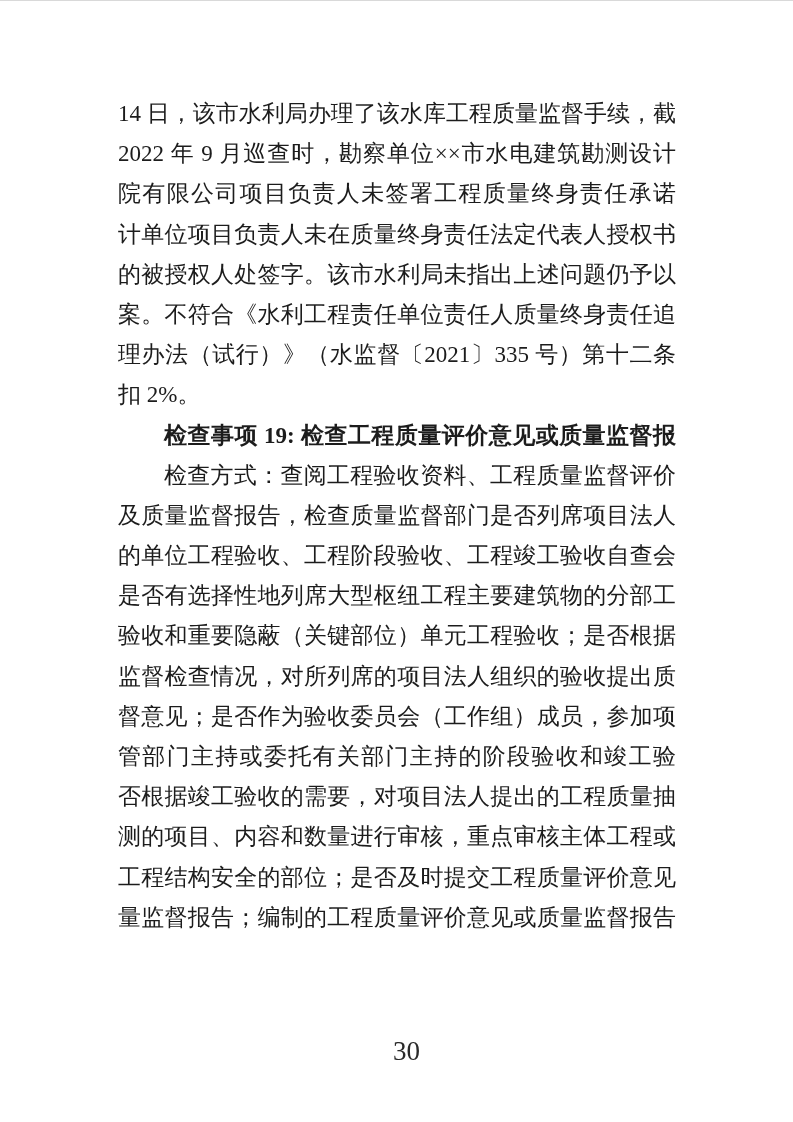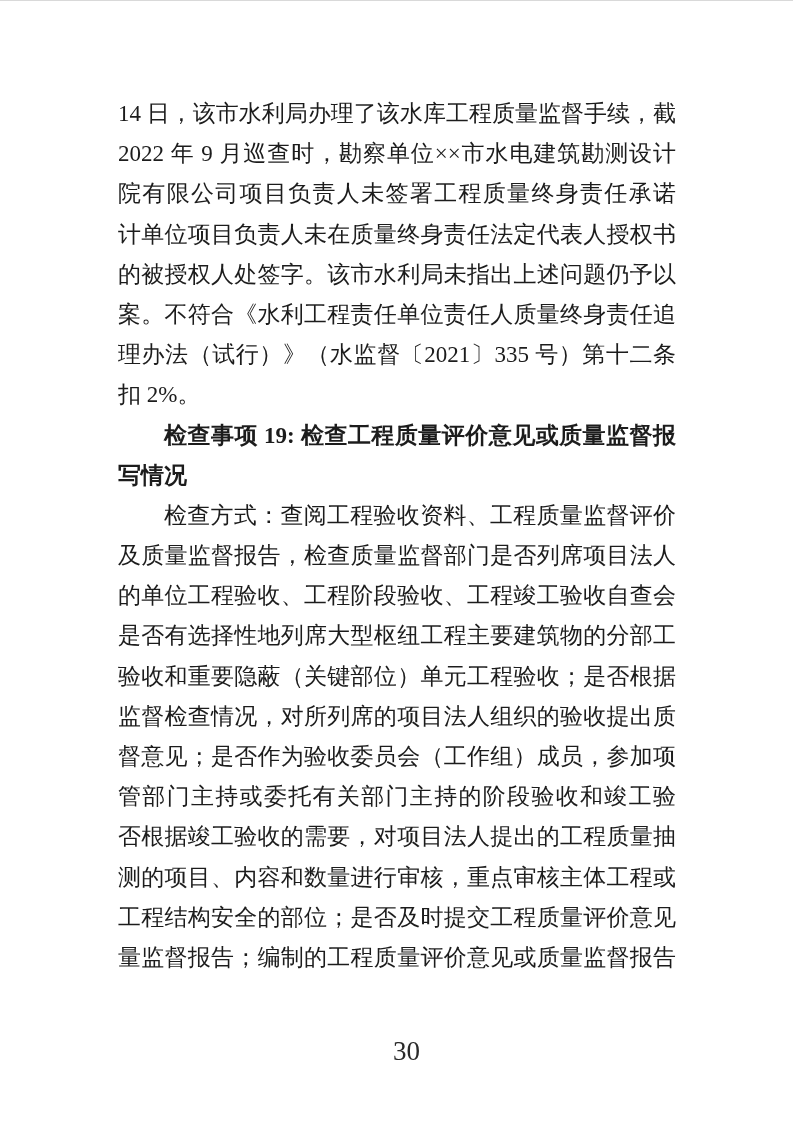--- a/index.html
+++ b/index.html
@@ -69,21 +69,20 @@
     <div class="line">14 日，该市水利局办理了该水库工程质量监督手续，截至</div>
     <div class="line">2022 年 9 月巡查时，勘察单位××市水电建筑勘测设计研究</div>
     <div class="line">院有限公司项目负责人未签署工程质量终身责任承诺书；设</div>
     <div class="line">计单位项目负责人未在质量终身责任法定代表人授权书上</div>
     <div class="line">的被授权人处签字。该市水利局未指出上述问题仍予以备</div>
     <div class="line">案。不符合《水利工程责任单位责任人质量终身责任追究管</div>
     <div class="line">理办法（试行）》（水监督〔2021〕335 号）第十二条规定。</div>
     <div class="line endline">扣 2%。</div>
 
     <div class="line bold indent">检查事项 19: 检查工程质量评价意见或质量监督报告编</div>
-    <div class="line bold endline">写情况</div>
 
     <div class="line indent">检查方式：查阅工程验收资料、工程质量监督评价意见</div>
     <div class="line">及质量监督报告，检查质量监督部门是否列席项目法人组织</div>
     <div class="line">的单位工程验收、工程阶段验收、工程竣工验收自查会议等；</div>
     <div class="line">是否有选择性地列席大型枢纽工程主要建筑物的分部工程</div>
     <div class="line">验收和重要隐蔽（关键部位）单元工程验收；是否根据质量</div>
     <div class="line">监督检查情况，对所列席的项目法人组织的验收提出质量监</div>
     <div class="line">督意见；是否作为验收委员会（工作组）成员，参加项目主</div>
     <div class="line">管部门主持或委托有关部门主持的阶段验收和竣工验收；是</div>
     <div class="line">否根据竣工验收的需要，对项目法人提出的工程质量抽样检</div>

